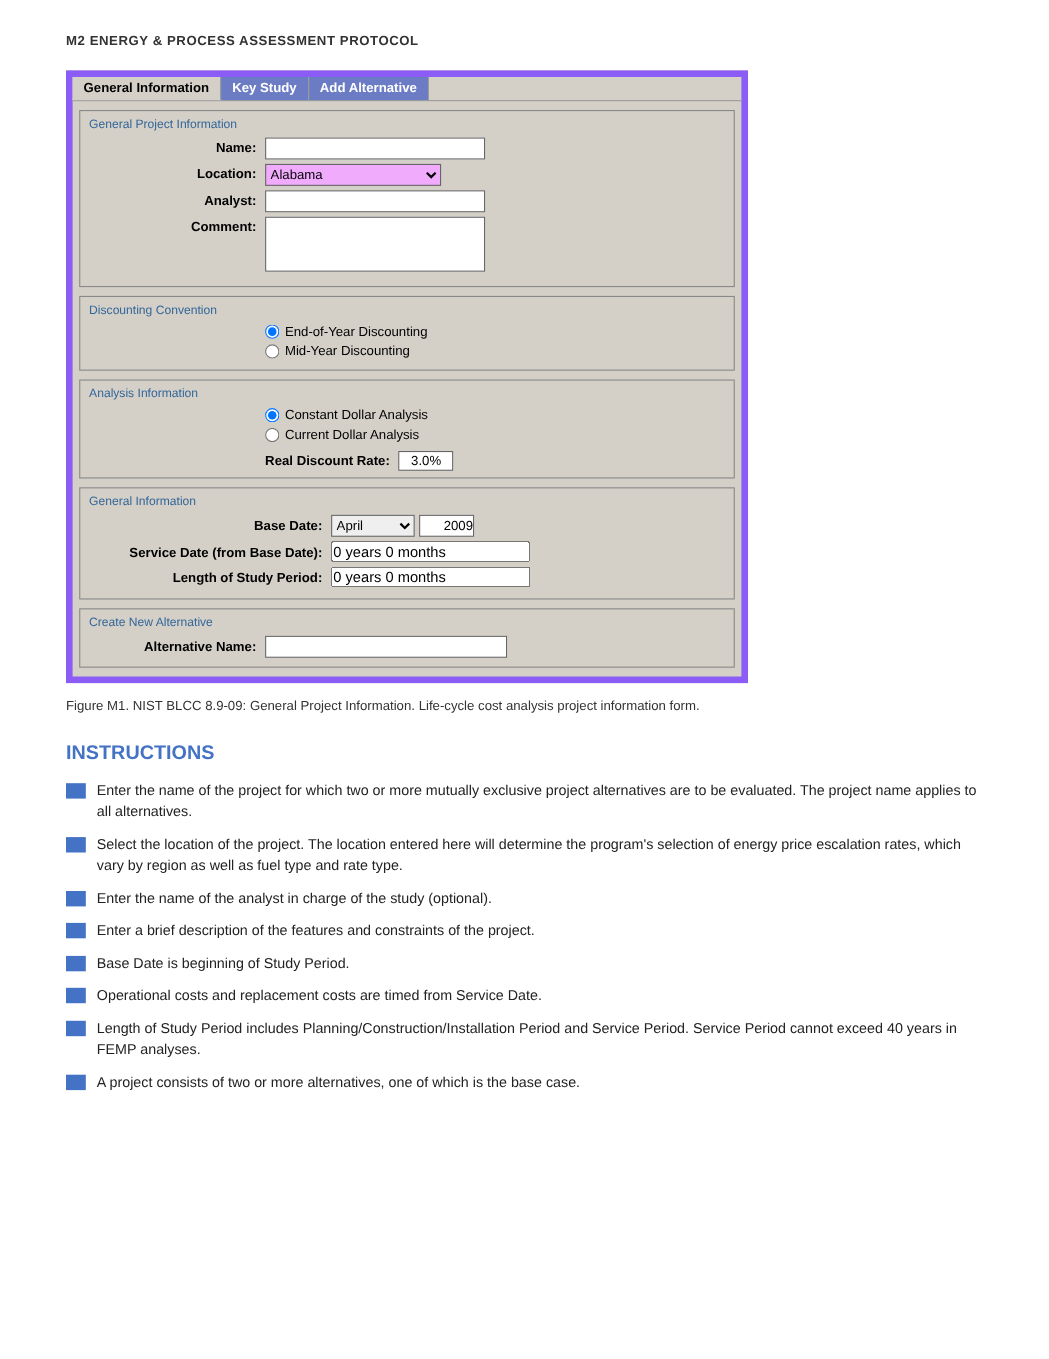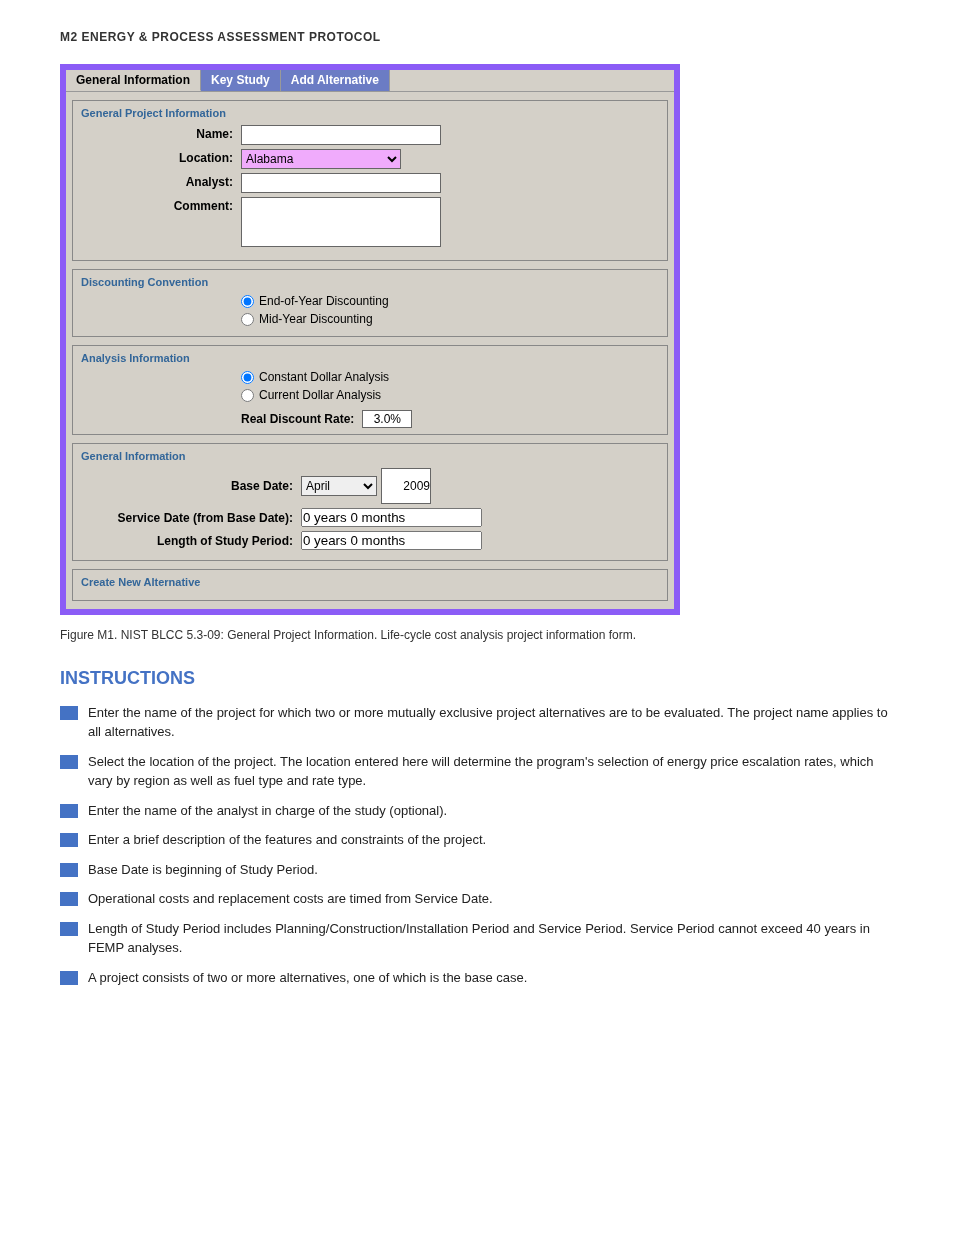--- a/index.html
+++ b/index.html
@@ -59,21 +59,21 @@
     }
 
     
     .section {
       border: 1px solid #888;
       margin: 8px 6px;
       padding: 6px 8px;
     }
     .section-title {
       font-size: 11px;
-      font-weight: bold;
+      font-weight: normal;
       color: #336699;
       margin-bottom: 6px;
     }
 
     
     .field-row {
       display: flex;
       align-items: flex-start;
       margin-bottom: 4px;
     }
@@ -170,21 +170,21 @@
     .base-date-value select {
       font-size: 12px;
       border: 1px solid #666;
       height: 20px;
       width: 76px;
     }
     .base-date-value input.year-input {
       width: 50px;
       border: 1px solid #666;
       background: #fff;
-      height: 36px;
+      height: 20px;
       font-size: 12px;
       text-align: right;
     }
 
     .service-row {
       display: flex;
       align-items: center;
       margin-bottom: 4px;
     }
     .service-label {
@@ -404,26 +404,32 @@
         <span>Length of Study Period:</span>
       </div>
       <input type="text" value="0 years 0 months" style="">
     </div>
   </div>
 
   <div class="section">
     <div class="section-title">
       <span>Create New Alternative</span>
     </div>
+    <div class="alt-name-row">
+      <div class="alt-name-label">
+        <span>Alternative Name:</span>
+      </div>
+      <input type="text" class="alt-name-input" value="" style="">
+    </div>
   </div>
 
 </div>
 
 <div class="figure-caption">
-  <span>Figure M1. NIST BLCC 5.3-09: General Project Information. Life-cycle cost analysis project information form.</span>
+  <span>Figure M1. NIST BLCC 8.9-09: General Project Information. Life-cycle cost analysis project information form.</span>
 </div>
 
 <div>
   <div class="instructions-title">
     <span>INSTRUCTIONS</span>
   </div>
   <ul class="instructions-list" id="instructions-list">
   <li>
         <div class="bullet-icon"></div>
         <span class="li-text">Enter the name of the project for which two or more mutually exclusive project alternatives are to be evaluated. The project name applies to all alternatives.</span>

